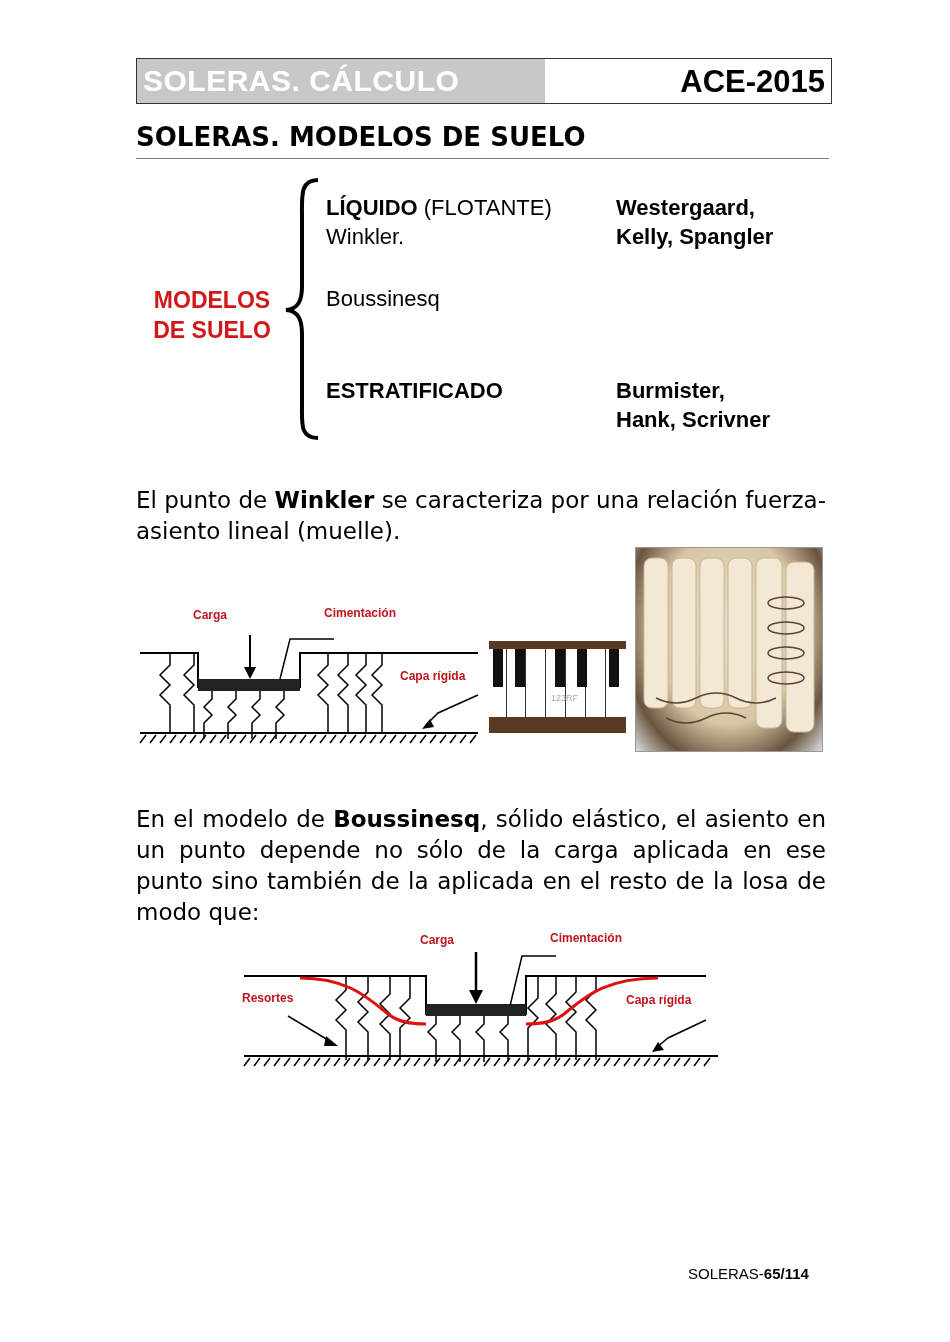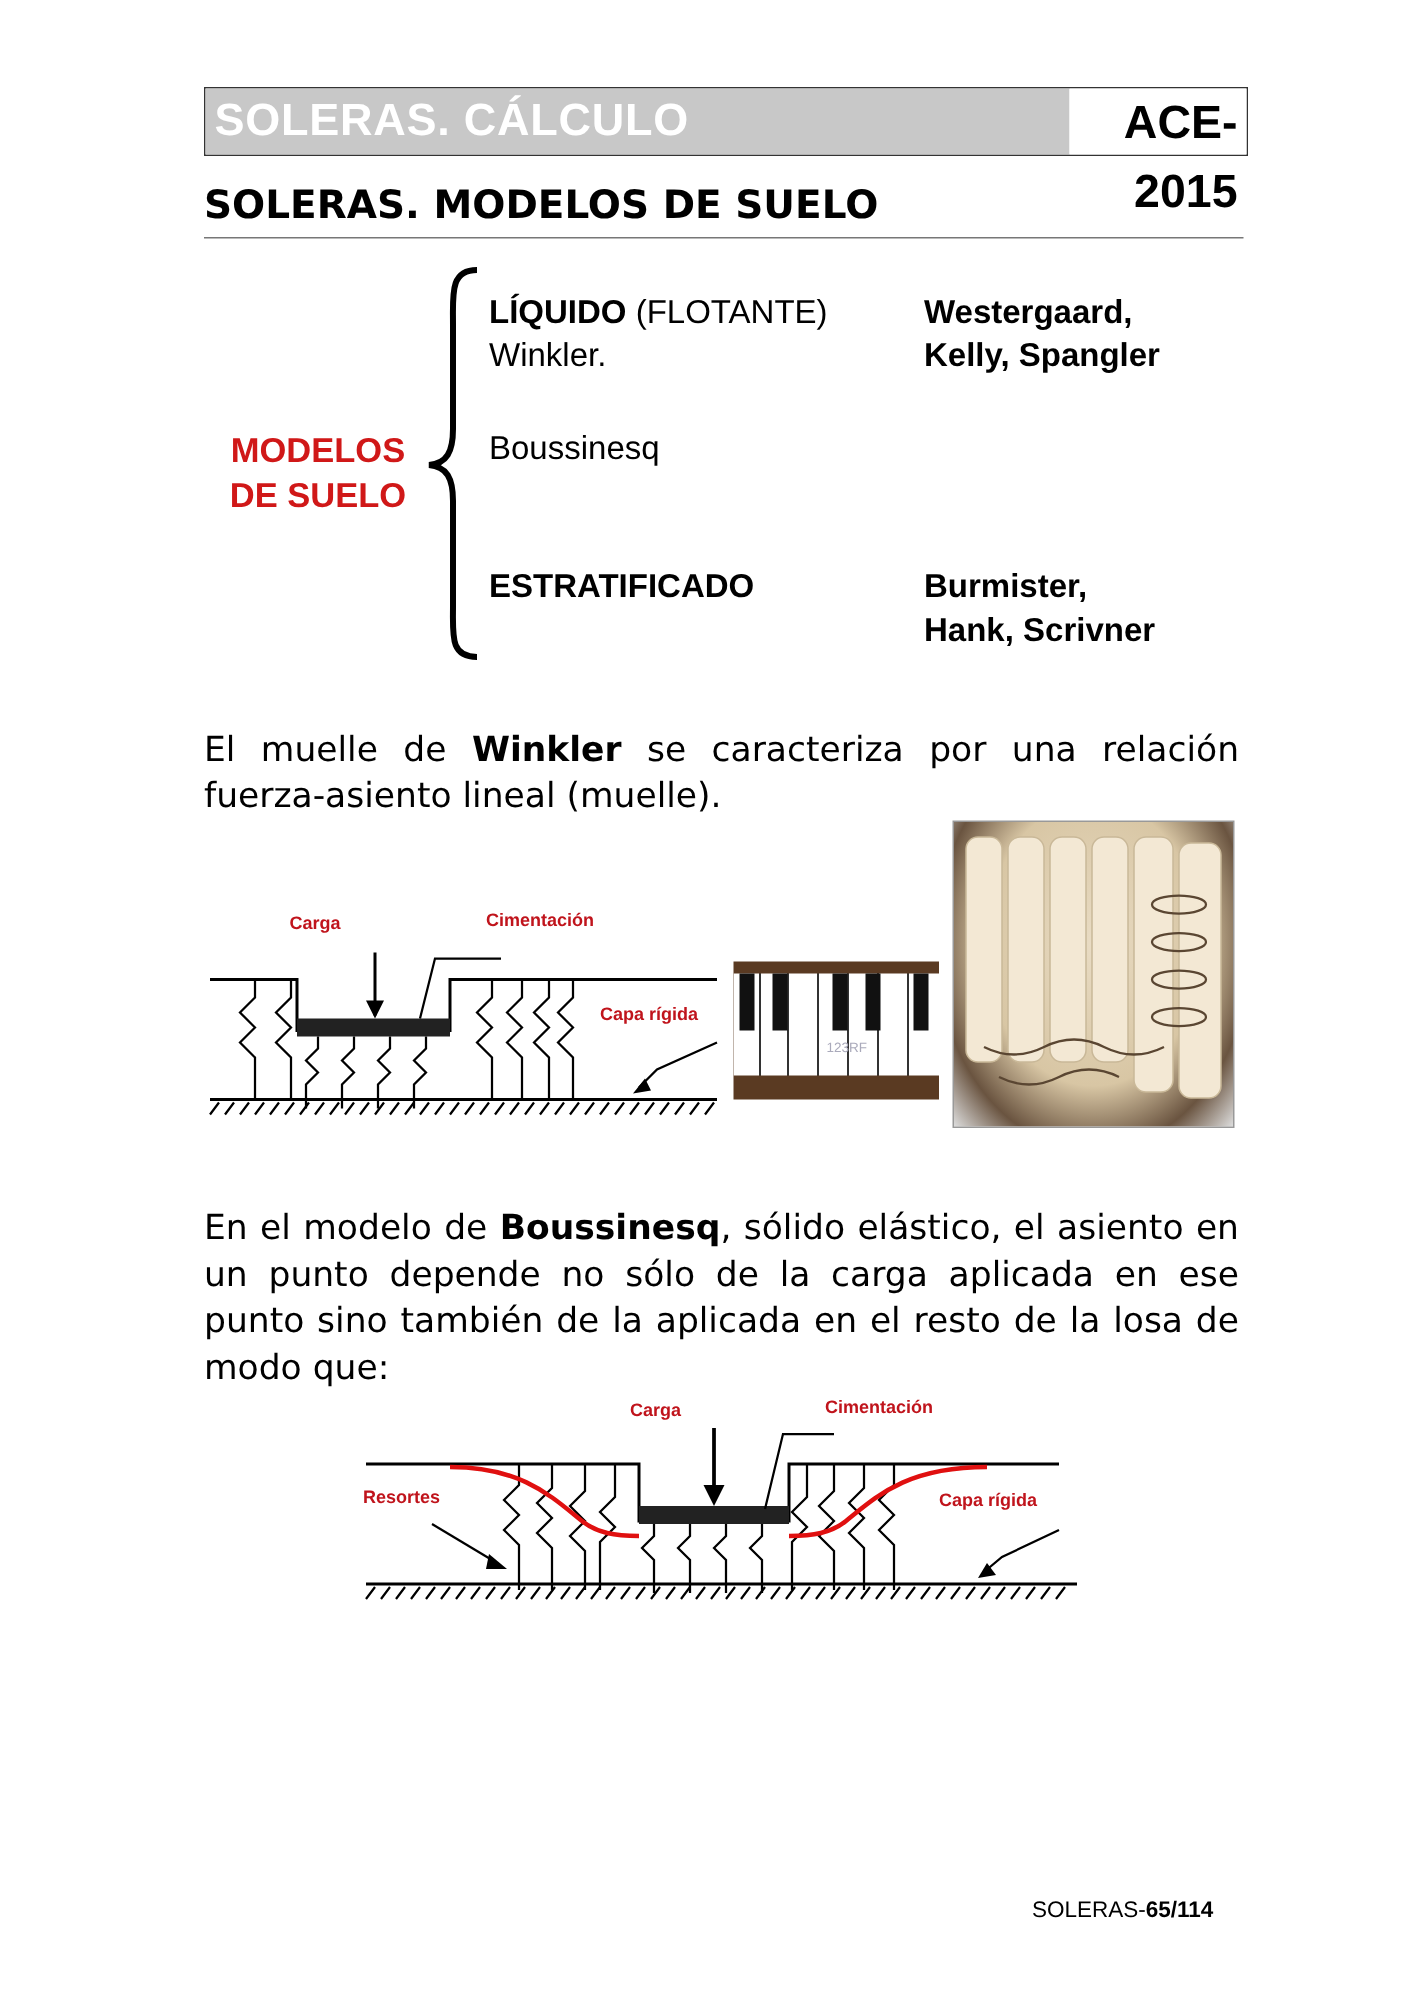--- a/index.html
+++ b/index.html
@@ -1,19 +1,19 @@
 <!DOCTYPE html>
 <html><head>
 <meta charset="utf-8">
 <style>
   html, body { margin: 0; padding: 0; background: #ffffff; }
   body { width: 950px; height: 1342px; position: relative; overflow: hidden; font-family: "Liberation Sans", sans-serif; color: #000; }
   .abs { position: absolute; }
   .header-box { left: 136px; top: 58px; width: 694px; height: 44px; border: 1px solid #333; display: flex; }
-  .header-left { width: 576px; background: #c8c8c8; color: #fff; font-weight: bold; font-size: 30px; line-height: 44px; padding-left: 6px; box-sizing: border-box; letter-spacing: 0.5px; }
+  .header-left { width: 408px; background: #c8c8c8; color: #fff; font-weight: bold; font-size: 30px; line-height: 44px; padding-left: 6px; box-sizing: border-box; letter-spacing: 0.5px; }
   .header-right { flex: 1; background: #fff; color: #000; font-weight: bold; font-size: 31px; line-height: 46px; text-align: right; padding-right: 6px; }
   .section-title { left: 136px; top: 122px; font-family: "DejaVu Sans", sans-serif; font-weight: bold; font-size: 26px; }
   .rule { left: 136px; top: 158px; width: 693px; height: 1px; background: #777; }
   .models-label { left: 146px; top: 285px; color: #d01818; font-weight: bold; font-size: 23px; line-height: 30px; text-align: center; width: 132px; }
   .brace { left: 282px; top: 176px; }
   .row { font-size: 22px; line-height: 29px; }
   .col1 { left: 326px; }
   .col2 { left: 616px; font-weight: bold; }
   .para { left: 136px; width: 690px; font-family: "DejaVu Sans", sans-serif; font-size: 23px; line-height: 31px; text-align: justify; }
   .para b { font-weight: bold; }
@@ -58,21 +58,21 @@
 
 <div class="abs row col1" style="top:376px;">
   <div><b>ESTRATIFICADO</b></div>
 </div>
 <div class="abs row col2" style="top:376px;">
   <div>Burmister,</div>
   <div>Hank, Scrivner</div>
 </div>
 
 <div class="abs para" style="top:485px;">
-  <span>El muelle de </span><b>Winkler</b><span> se caracteriza por una relación fuerza-asiento lineal (muelle).</span>
+  <span>El punto de </span><b>Winkler</b><span> se caracteriza por una relación fuerza-asiento lineal (muelle).</span>
 </div>
 
 <svg class="abs" style="left:138px; top:595px;" width="345" height="150" viewBox="0 0 345 150">
   <text x="55" y="24" class="label-red">Carga</text>
   <text x="186" y="22" class="label-red">Cimentación</text>
   <text x="262" y="85" class="label-red">Capa rígida</text>
   <path d="M2 58 H60 V92 H162 V58 H340" fill="none" stroke="#000" stroke-width="2"></path>
   <rect x="60" y="84" width="102" height="12" fill="#222"></rect>
   <line x1="112" y1="40" x2="112" y2="82" stroke="#000" stroke-width="2"></line>
   <polygon points="106,72 118,72 112,84" fill="#000"></polygon>

